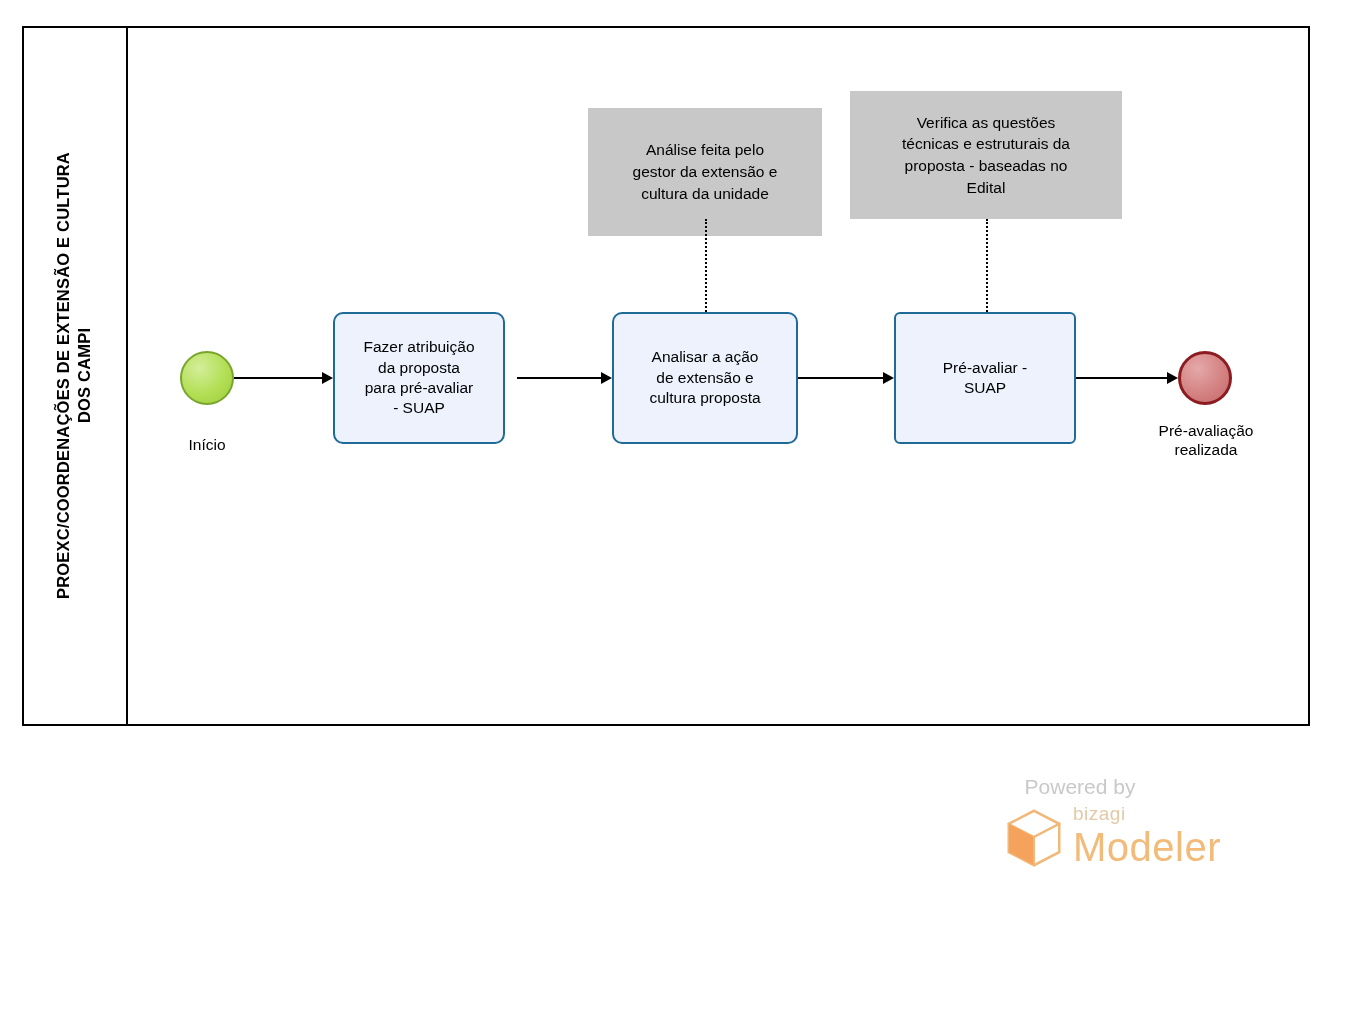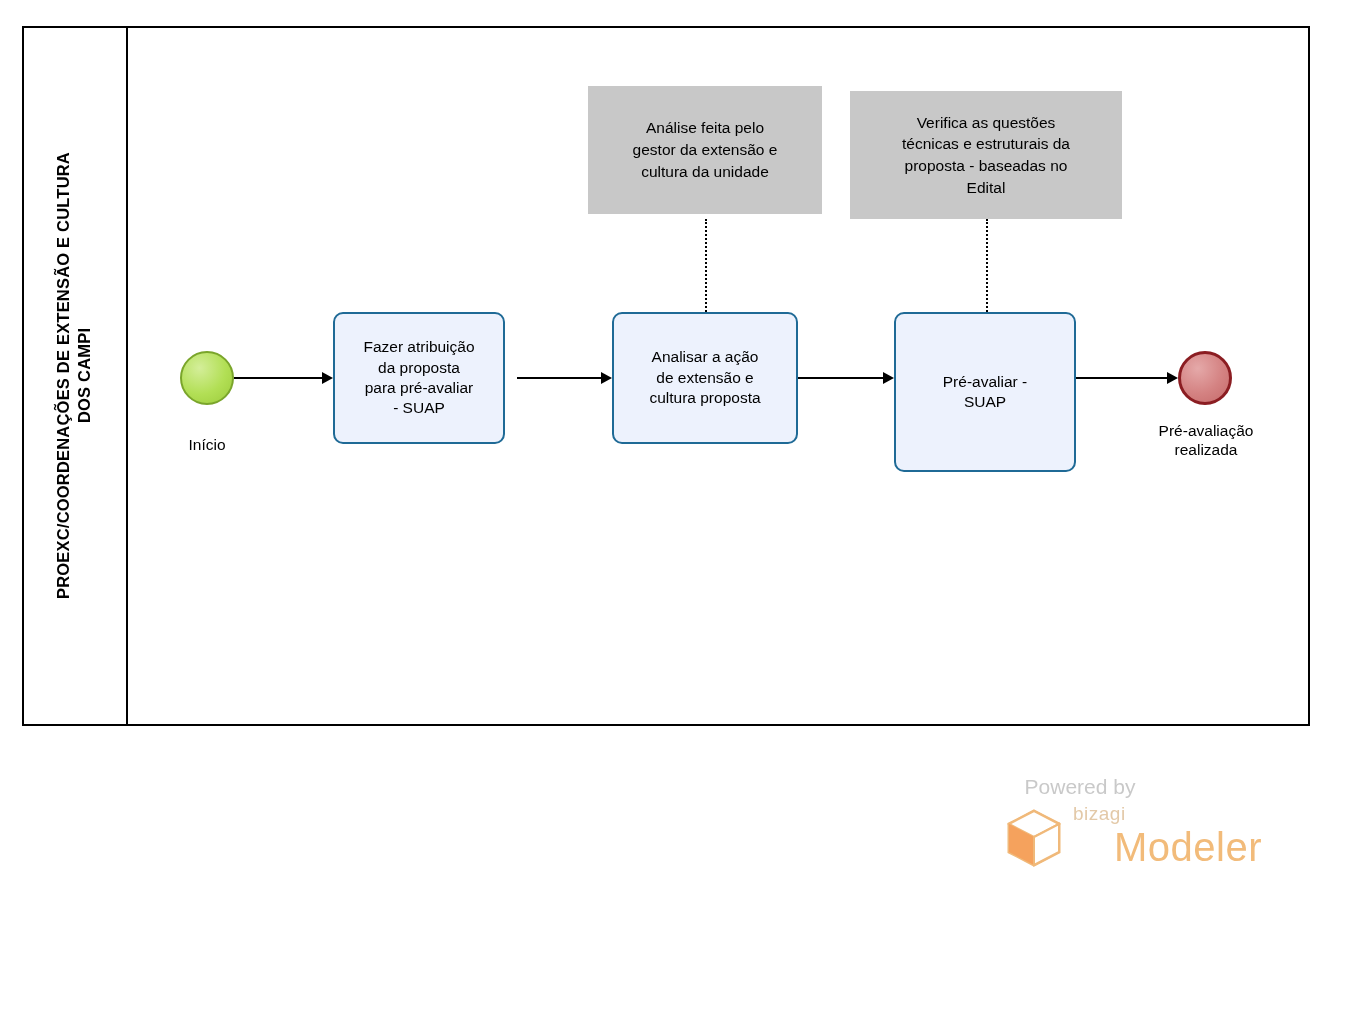--- a/index.html
+++ b/index.html
@@ -105,38 +105,38 @@
     justify-content: center;
     text-align: center;
     font-size: 15.5px;
     color: #000000;
     line-height: 1.32;
     white-space: pre-line;
     padding: 4px 8px;
   }
   .task-1 { left: 333px; top: 312px; width: 172px; height: 132px; }
   .task-2 { left: 612px; top: 312px; width: 186px; height: 132px; }
-  .task-3 { left: 894px; top: 312px; width: 182px; height: 160px; }
+  .task-3 { left: 894px; top: 312px; width: 182px; height: 132px; border-radius: 6px; }
 
   
   .annotation {
     position: absolute;
     box-sizing: border-box;
     background: #c8c8c8;
     display: flex;
     align-items: center;
     justify-content: center;
     text-align: center;
     font-size: 15.5px;
     color: #000000;
     line-height: 1.4;
     white-space: pre-line;
     padding: 4px 8px;
   }
-  .annotation-1 { left: 588px; top: 86px; width: 234px; height: 128px; }
+  .annotation-1 { left: 588px; top: 108px; width: 234px; height: 128px; }
   .annotation-2 { left: 850px; top: 91px; width: 272px; height: 128px; }
 
   
   .conn {
     position: absolute;
     background: #000000;
     height: 1.6px;
   }
   .arrowhead {
     position: absolute;
@@ -184,21 +184,20 @@
     color: #e3c9a8;
     letter-spacing: 0.5px;
   }
   .brand-modeler {
     position: absolute;
     left: 78px;
     top: 50px;
     font-size: 40px;
     color: #f2bb7a;
     letter-spacing: 0.5px;
-    margin-left: 41px;
   }
 </style>
 </head>
 <body>
 
 <div class="pool"></div>
 <div class="lane-header">
   <div class="lane-header-text">PROEXC/COORDENAÇÕES DE EXTENSÃO E CULTURA
 DOS CAMPI</div>
 </div>

